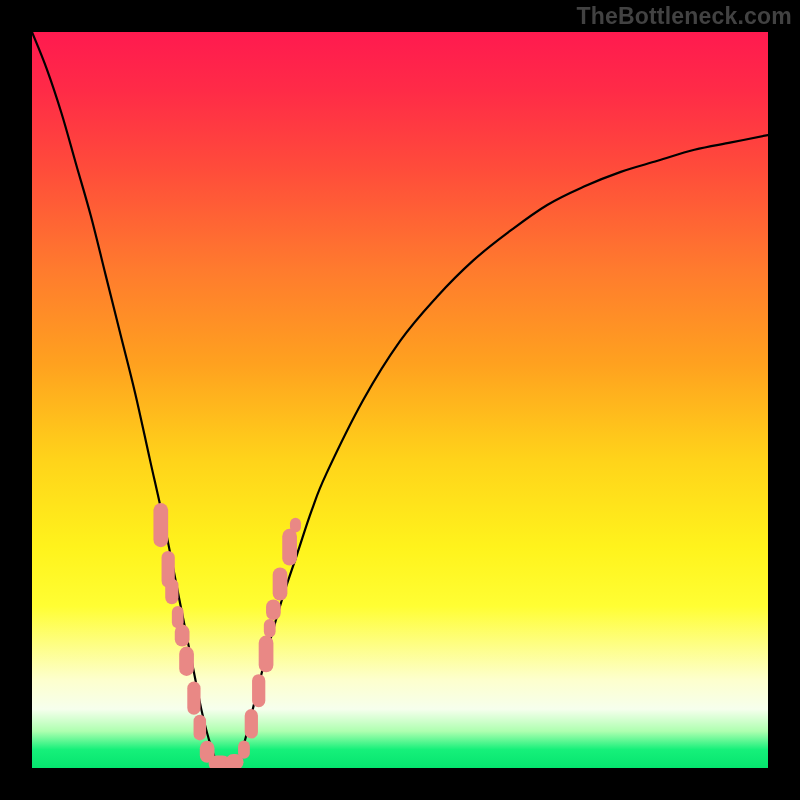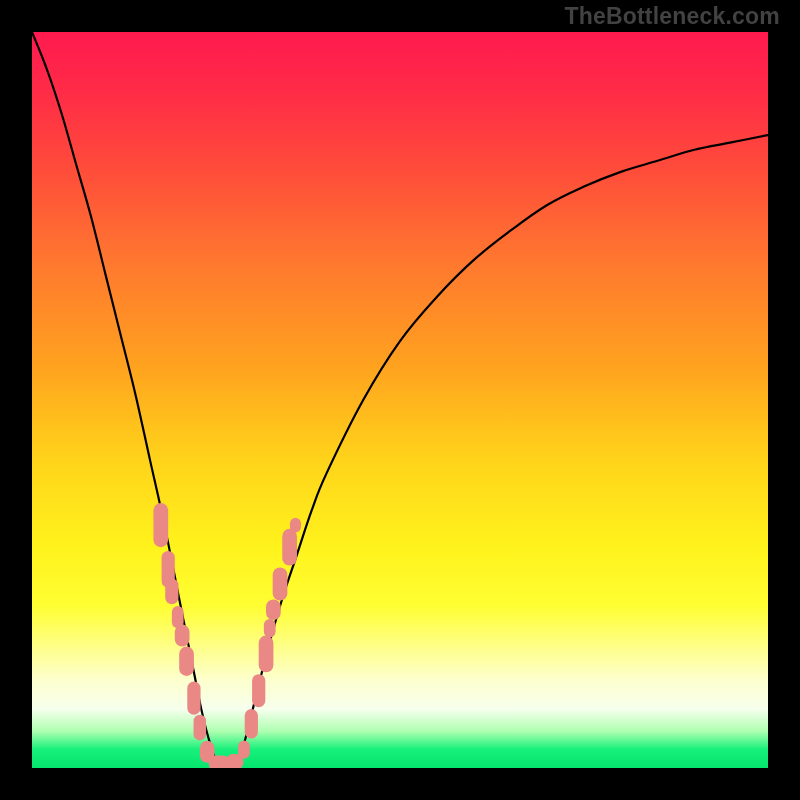--- a/index.html
+++ b/index.html
@@ -45,21 +45,21 @@
       #fffe33 78%,
       #fdffcd 88%,
       #f6ffed 92%,
       #aeffb0 95%,
       #16f07a 97.5%,
       #05e56e 100%
     );
   }
   .watermark {
     position: absolute;
-    right: 20px;
+    right: 8px;
     top: 3px;
     color: #424242;
     font-size: 23px;
     font-weight: 600;
     letter-spacing: 0.2px;
     user-select: none;
     margin-left: 48px;
   }
   svg.curves {
     position: absolute;

